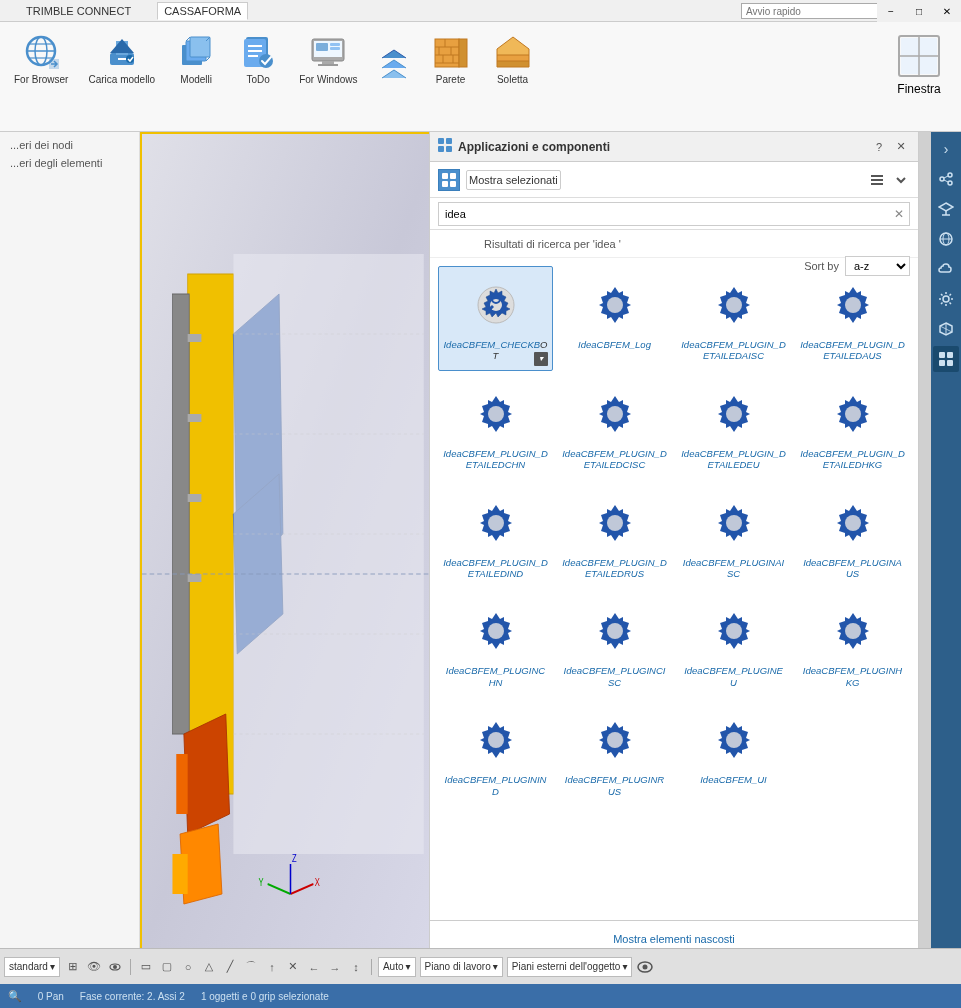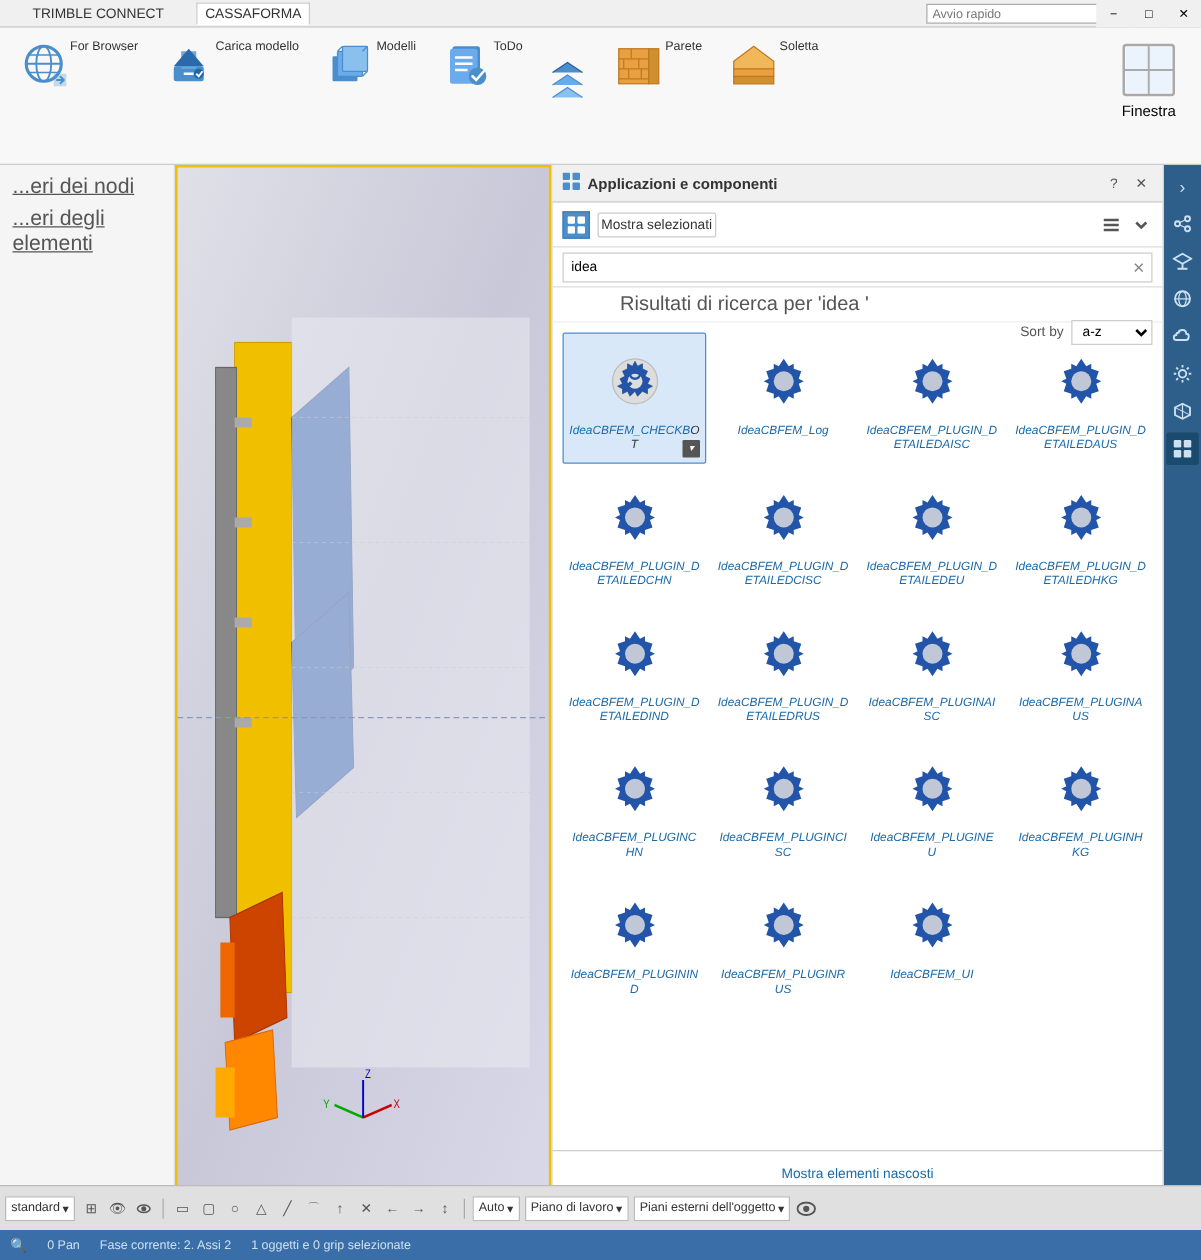--- a/index.html
+++ b/index.html
@@ -69,22 +69,22 @@
       background: #f8f8f8;
       border-bottom: 1px solid #ccc;
       height: 110px;
       display: flex;
       align-items: flex-start;
       padding: 4px 8px;
       gap: 8px;
     }
     .ribbon-item {
       display: flex;
-      flex-direction: row;
-      align-items: flex-start;
+      flex-direction: column;
+      align-items: center;
       cursor: pointer;
       padding: 4px 6px;
       border-radius: 2px;
       min-width: 52px;
     }
     .ribbon-item .icon-area {
       width: 42px;
       height: 42px;
       display: flex;
       align-items: center;
@@ -119,25 +119,24 @@
       position: absolute;
       left: 0;
       top: 132px;
       width: 140px;
       height: calc(100% - 132px - 52px);
       background: #f5f5f5;
       border-right: 1px solid #ddd;
       padding: 4px 0;
     }
     .sidebar-item {
-      font-size: 17px;
+      font-size: 11px;
       color: #555;
       padding: 3px 10px;
       cursor: pointer;
-      text-decoration: underline;
     }
 
     
     .main-viewport {
       position: absolute;
       left: 140px;
       top: 132px;
       right: 520px;
       bottom: 52px;
       background: linear-gradient(135deg, #e8e8f0 0%, #c0c0cc 50%, #d8d8e8 100%);
@@ -173,21 +172,21 @@
       cursor: pointer;
       border-radius: 2px;
       color: #cce0f0;
       font-size: 14px;
     }
     .right-sidebar-btn.active { background: #1a4a6e; color: white; }
 
     
     .panel {
       position: absolute;
-      right: 30px;
+      right: 42px;
       top: 132px;
       width: 490px;
       height: calc(100% - 132px - 52px);
       background: white;
       border-left: 1px solid #ccc;
       border-right: 1px solid #ccc;
       display: flex;
       flex-direction: column;
     }
     .panel-header {
@@ -272,21 +271,21 @@
     
     .panel-results-info {
       display: flex;
       align-items: center;
       justify-content: space-between;
       padding: 4px 8px;
       border-bottom: 1px solid #eee;
       height: 28px;
     }
     .results-text {
-      font-size: 16px;
+      font-size: 11px;
       color: #555;
       padding-left: 46px;
     }
     .sort-row {
       display: flex;
       align-items: center;
       gap: 6px;
       margin-top: 44px;
     }
     .sort-label {
@@ -532,20 +531,36 @@
         <line x1="10" y1="15" x2="24" y2="15" stroke="white" stroke-width="2"></line>
         <line x1="10" y1="20" x2="24" y2="20" stroke="white" stroke-width="2"></line>
         <line x1="10" y1="25" x2="20" y2="25" stroke="white" stroke-width="2"></line>
         <circle cx="28" cy="30" r="7" fill="#4a8fcc"></circle>
         <path d="M24,30 L27,33 L33,26" stroke="white" stroke-width="2" fill="none" stroke-linecap="round"></path>
       </svg>
     </div>
     <span class="label">ToDo</span>
   </div>
 
+  <div class="ribbon-item">
+    <div class="icon-area">
+      <svg width="40" height="40" viewBox="0 0 40 40">
+        <rect x="4" y="8" width="32" height="22" rx="2" fill="#aaa" stroke="#888" stroke-width="1"></rect>
+        <rect x="6" y="10" width="28" height="16" fill="#ddeeff"></rect>
+        <rect x="6" y="10" width="28" height="16" fill="white" opacity="0.5"></rect>
+        <rect x="14" y="30" width="12" height="3" fill="#aaa"></rect>
+        <rect x="10" y="33" width="20" height="2" fill="#999"></rect>
+
+        <rect x="8" y="12" width="12" height="8" rx="1" fill="#4a8fcc" opacity="0.7"></rect>
+        <rect x="22" y="12" width="10" height="3" rx="1" fill="#6aabee" opacity="0.7"></rect>
+        <rect x="22" y="16" width="10" height="3" rx="1" fill="#6aabee" opacity="0.7"></rect>
+      </svg>
+    </div>
+    <span class="label">For Windows</span>
+  </div>
 
   <div style="width:44px; height:80px; display:flex; align-items:center; justify-content:center;">
     <svg width="40" height="40" viewBox="0 0 40 40">
       <path d="M8,12 L20,4 L32,12" fill="#4a8fcc" stroke="#2a5aaa" stroke-width="1"></path>
       <path d="M8,22 L20,14 L32,22" fill="#6aabee" stroke="#4a8fcc" stroke-width="1"></path>
       <path d="M8,32 L20,24 L32,32" fill="#8ac0ee" stroke="#4a8fcc" stroke-width="1"></path>
     </svg>
   </div>
 
   <div class="ribbon-item">

